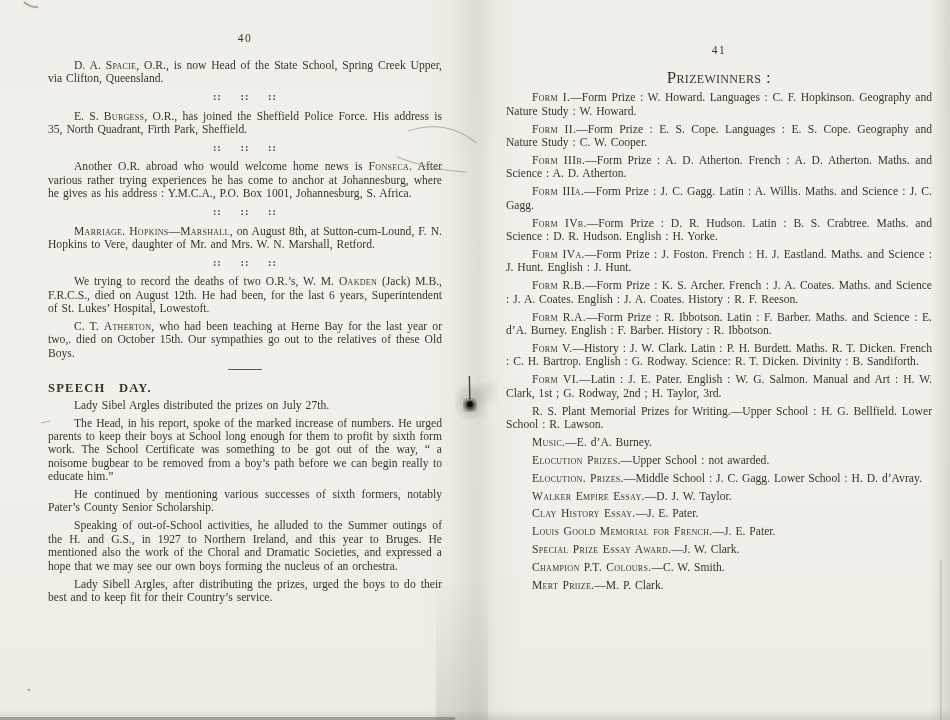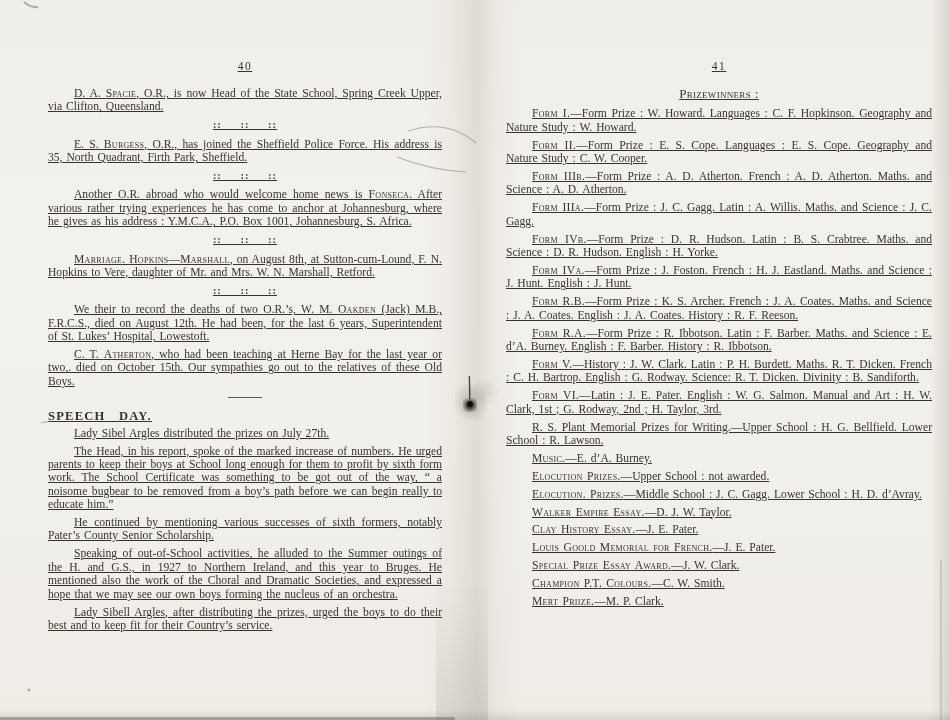--- a/index.html
+++ b/index.html
@@ -2,32 +2,32 @@
 <html style="--paper: #f1efe9; --ink: #37342c; --shadow: #7d786e;"><head>
 <meta charset="utf-8">
 <style>
   html,body{margin:0;padding:0;background:#d8d6d0;}
   .scan{
     position:relative;width:950px;height:720px;overflow:hidden;
     background:linear-gradient(180deg,#f0eee8 0%,#f3f1eb 35%,#f1efe9 70%,#eeece5 100%);
     font-family:"Liberation Serif","DejaVu Serif",serif;
     color:var(--ink,#37342c);
   }
-  .page{position:absolute;top:60px;text-decoration:underline;}
+  .page{position:absolute;top:32px;}
   .page-left{left:48px;width:394px;}
-  .page-right{left:506px;width:426px;}
+  .page-right{left:506px;width:426px;margin-top:12px;}
   .pagenum{text-align:center;font-size:11.5px;letter-spacing:1.5px;margin-bottom:15px;}
   .blocks{font-size:11.6px;line-height:13.4px;}
   .blk{margin:0 0 4.5px;}
   .blk.p{text-align:justify;text-indent:26px;word-spacing:.09em;}
   .sc{font-variant:small-caps;letter-spacing:.3px;}
   .blk.sep{text-align:center;word-spacing:15px;letter-spacing:1px;font-weight:bold;font-size:10.5px;margin:1px 0 6px;color:#44413a;}
   .blk.rule{width:34px;height:0;border:0;border-top:1.2px solid #5a574e;margin:9px auto 12px;}
   .blk.heading{text-align:left;font-weight:bold;font-size:12.6px;letter-spacing:1.2px;word-spacing:9px;margin:0 0 3px;}
-  .blk.heading-sc{text-align:center;font-size:13px;letter-spacing:.5px;margin:0 0 7px;}
+  .blk.heading-sc{text-align:center;font-size:17px;letter-spacing:.5px;margin:0 0 7px;}
   
   .gutter{position:absolute;left:424px;top:0;width:96px;height:720px;pointer-events:none;
     background:linear-gradient(90deg,rgba(0,0,0,0) 0%,rgba(125,118,106,.04) 25%,rgba(125,118,106,.13) 48%,rgba(125,118,106,.16) 56%,rgba(125,118,106,.05) 74%,rgba(0,0,0,0) 100%);}
   .gutter-bottom{position:absolute;left:436px;top:580px;width:52px;height:140px;pointer-events:none;
     background:linear-gradient(180deg,rgba(0,0,0,0),rgba(108,102,90,.14));}
   .edge-right{position:absolute;right:0;top:0;width:20px;height:720px;pointer-events:none;
     background:linear-gradient(90deg,rgba(0,0,0,0),rgba(118,112,100,.20));}
   .edge-bottom{position:absolute;left:0;bottom:0;width:950px;height:10px;pointer-events:none;
     background:linear-gradient(180deg,rgba(0,0,0,0),rgba(100,94,82,.18));}
   .bottom-line{position:absolute;left:0;bottom:0;width:455px;height:3px;background:rgba(82,77,68,.40);pointer-events:none;}
@@ -42,21 +42,21 @@
     <div class="pagenum">40</div>
     <div class="blocks">
         <div class="blk p"><span>D. A. </span><span class="sc">Spacie</span><span>, O.R., is now Head of the State School, Spring Creek Upper, via Clifton, Queensland.</span></div>
         <div class="blk sep">:: :: ::</div>
         <div class="blk p"><span>E. S. </span><span class="sc">Burgess</span><span>, O.R., has joined the Sheffield Police Force. His address is 35, North Quadrant, Firth Park, Sheffield.</span></div>
         <div class="blk sep">:: :: ::</div>
         <div class="blk p"><span>Another O.R. abroad who would welcome home news is </span><span class="sc">Fonseca</span><span>. After various rather trying experiences he has come to anchor at Johannesburg, where he gives as his address : Y.M.C.A., P.O. Box 1001, Johannesburg, S. Africa.</span></div>
         <div class="blk sep">:: :: ::</div>
         <div class="blk p"><span class="sc">Marriage</span><span>. </span><span class="sc">Hopkins</span><span>—</span><span class="sc">Marshall</span><span>, on August 8th, at Sutton-cum-Lound, F. N. Hopkins to Vere, daughter of Mr. and Mrs. W. N. Marshall, Retford.</span></div>
         <div class="blk sep">:: :: ::</div>
-        <div class="blk p"><span>We their to record the deaths of two O.R.’s, W. M. </span><span class="sc">Oakden</span><span> (Jack) M.B., F.R.C.S., died on August 12th. He had been, for the last 6 years, Superintendent of St. Lukes’ Hospital, Lowestoft.</span></div>
+        <div class="blk p"><span>We trying to record the deaths of two O.R.’s, W. M. </span><span class="sc">Oakden</span><span> (Jack) M.B., F.R.C.S., died on August 12th. He had been, for the last 6 years, Superintendent of St. Lukes’ Hospital, Lowestoft.</span></div>
         <div class="blk p"><span>C. T. </span><span class="sc">Atherton</span><span>, who had been teaching at Herne Bay for the last year or two,. died on October 15th. Our sympathies go out to the relatives of these Old Boys.</span></div>
         <div class="blk rule"></div>
         <div class="blk heading"><span>SPEECH DAY.</span></div>
         <div class="blk p"><span>Lady Sibel Argles distributed the prizes on July 27th.</span></div>
         <div class="blk p"><span>The Head, in his report, spoke of the marked increase of numbers. He urged parents to keep their boys at School long enough for them to profit by sixth form work. The School Certificate was something to be got out of the way, “ a noisome bugbear to be removed from a boy’s path before we can begin really to educate him.”</span></div>
         <div class="blk p"><span>He continued by mentioning various successes of sixth formers, notably Pater’s County Senior Scholarship.</span></div>
         <div class="blk p"><span>Speaking of out-of-School activities, he alluded to the Summer outings of the H. and G.S., in 1927 to Northern Ireland, and this year to Bruges. He mentioned also the work of the Choral and Dramatic Societies, and expressed a hope that we may see our own boys forming the nucleus of an orchestra.</span></div>
         <div class="blk p"><span>Lady Sibell Argles, after distributing the prizes, urged the boys to do their best and to keep fit for their Country’s service.</span></div>
       </div>
   </div>

